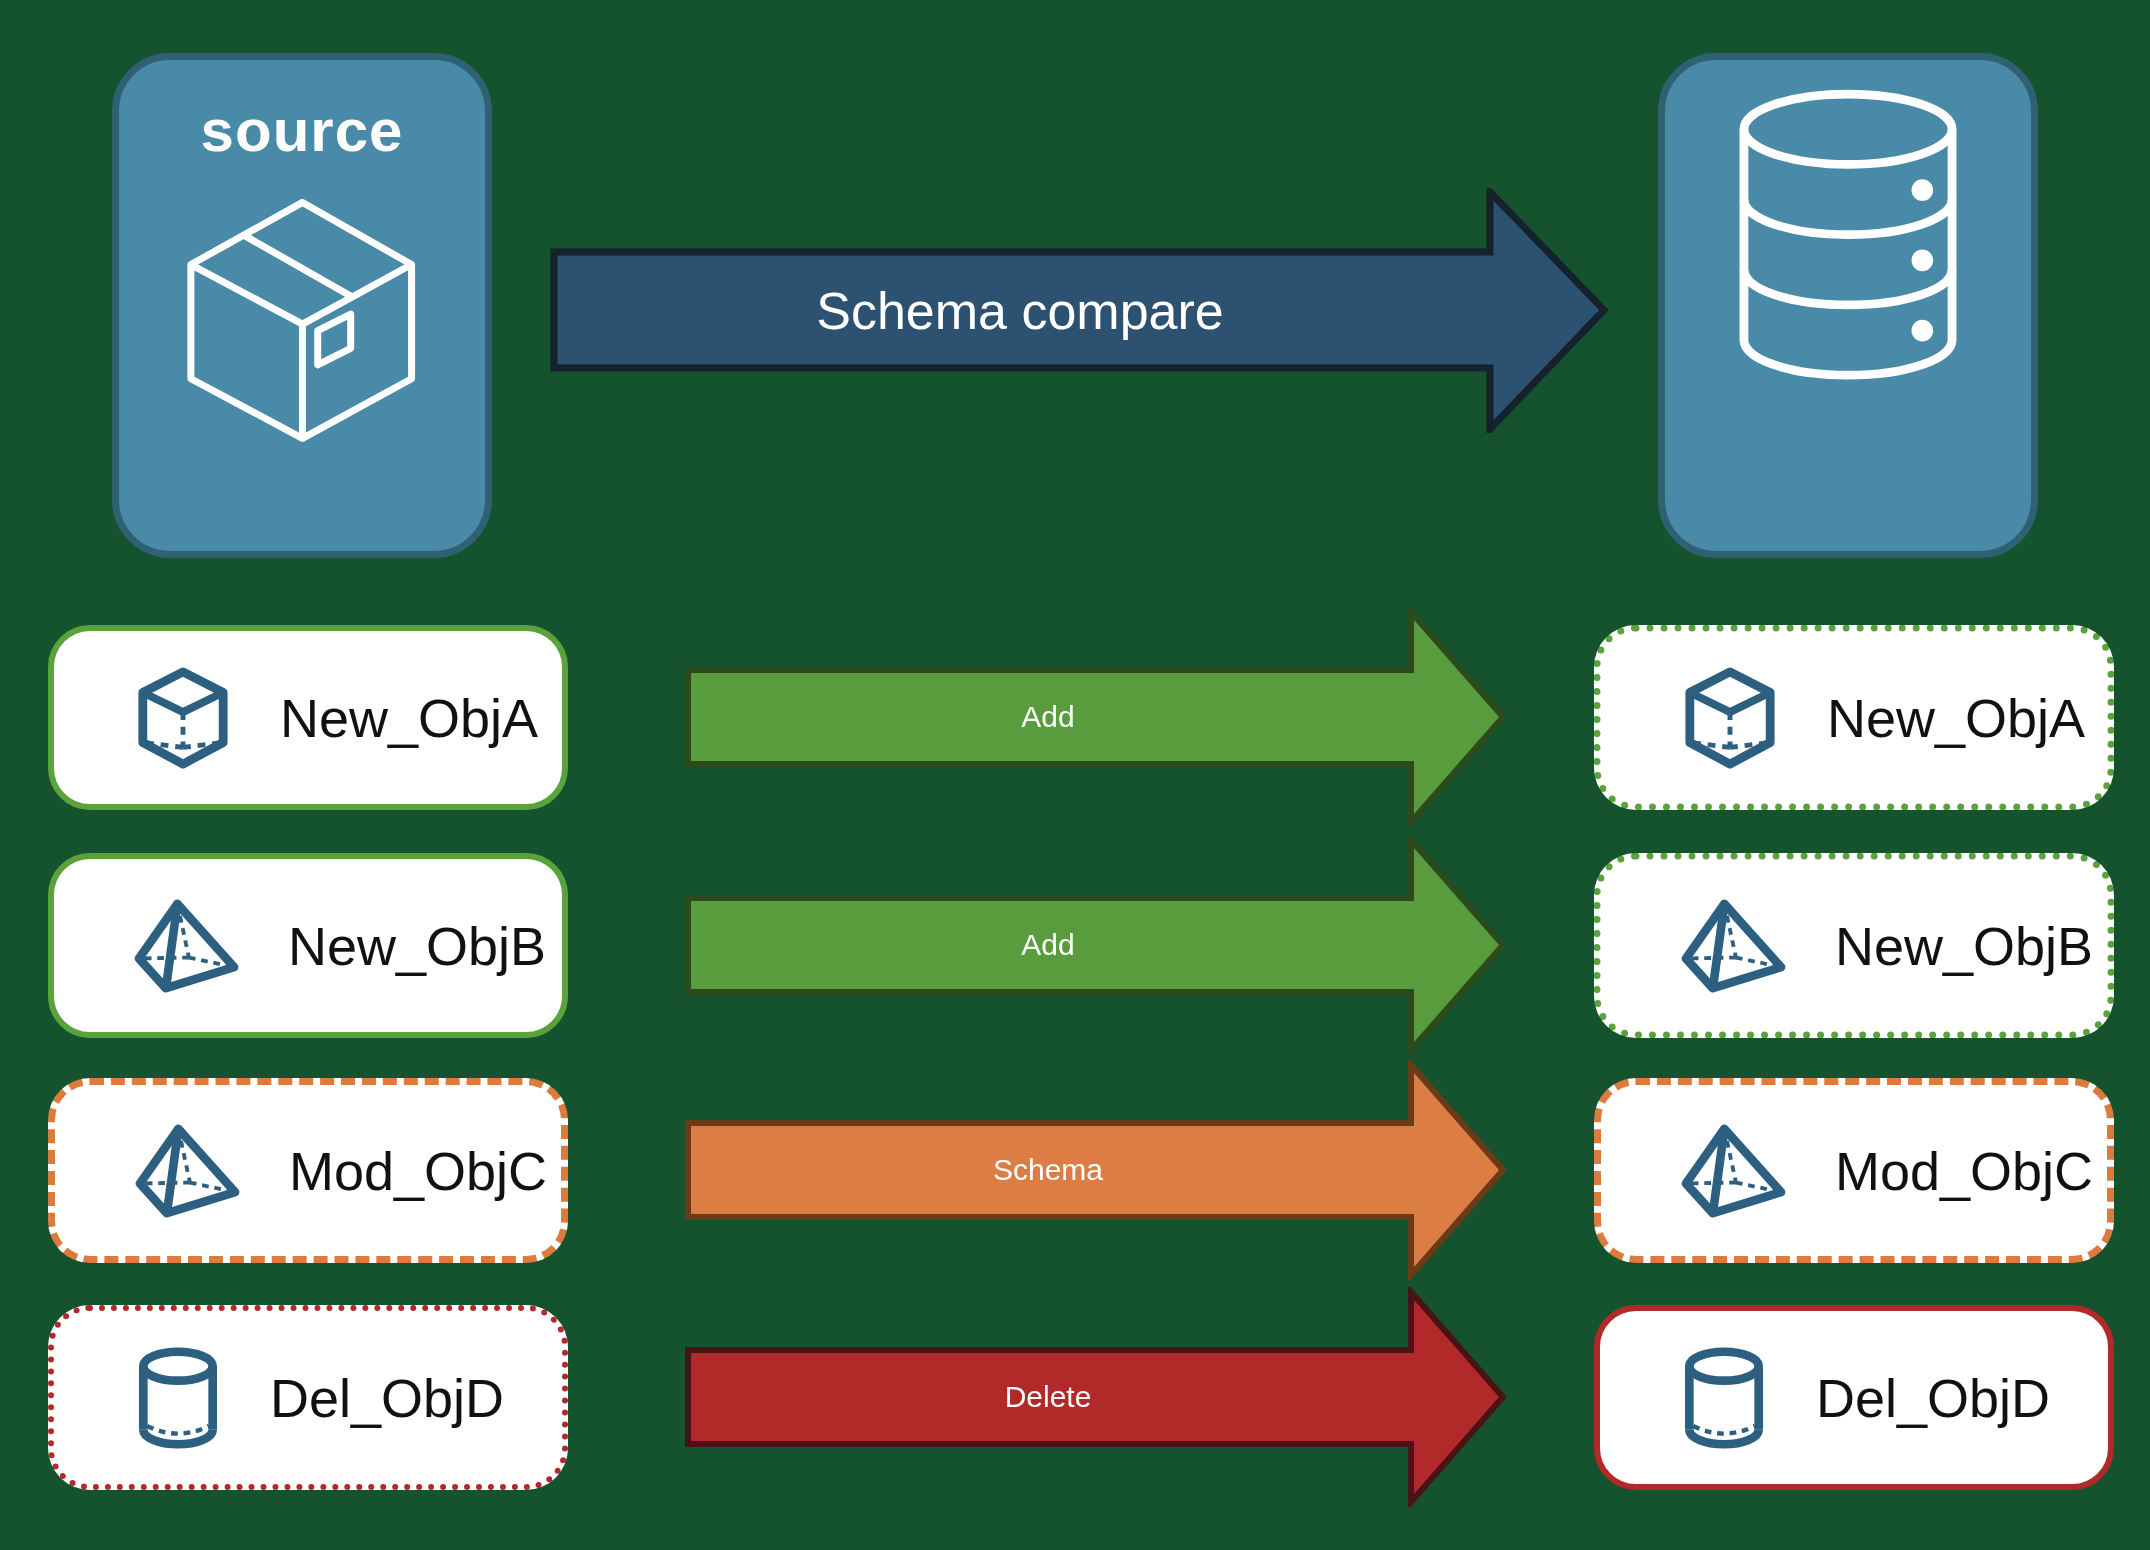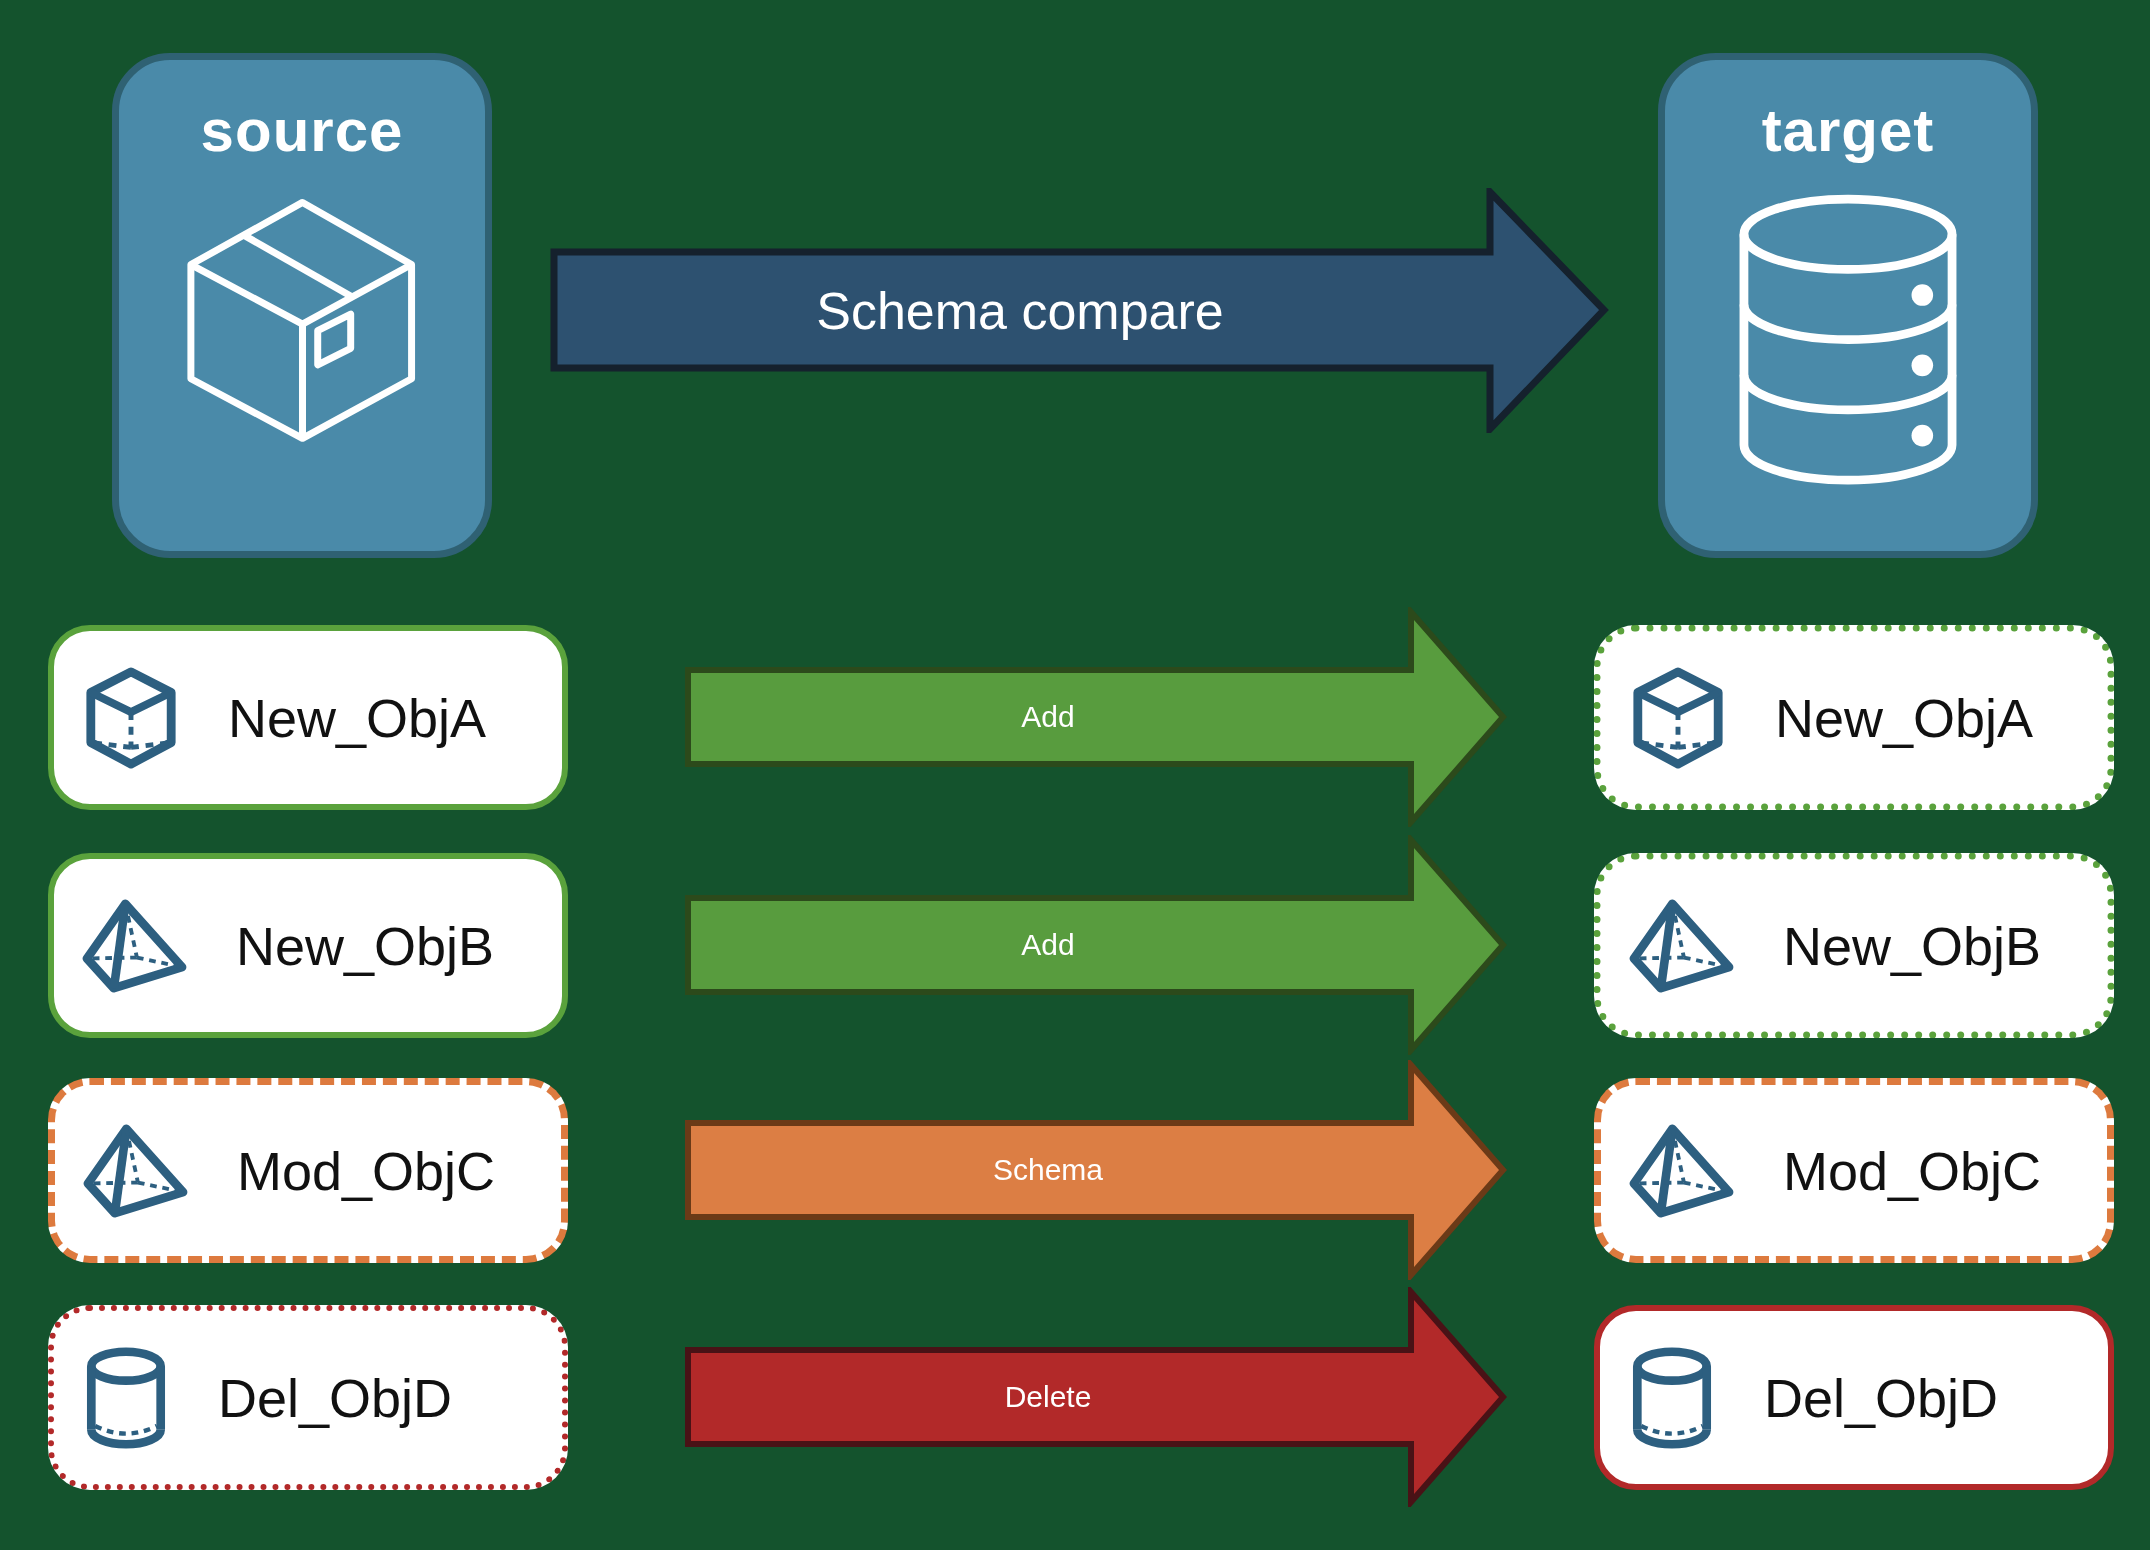--- a/index.html
+++ b/index.html
@@ -25,21 +25,21 @@
   .big-arrow .lbl{
     position:absolute;left:0;top:0;width:940px;height:245px;
     display:flex;align-items:center;justify-content:center;
     color:#ffffff;font-size:52px;
   }
   .big-arrow polygon{fill:var(--navy-fill,#2d5170);stroke:var(--navy-outline,#15212d);stroke-width:7;}
   
   .card{
     position:absolute;width:520px;height:185px;box-sizing:border-box;
     background:#ffffff;border-radius:42px;
-    display:flex;align-items:center;padding-left:28px;gap:48px;
+    display:flex;align-items:center;padding-left:80px;gap:48px;
   }
   .card .obj-label{color:var(--text,#111111);font-size:54px;white-space:nowrap;}
   .card.left{left:48px;}
   .card.right{left:1594px;}
   .b-solid-green {border:6px solid var(--green-border,#5aa23c);}
   .b-dotted-green{border:7px dotted var(--green-border,#5aa23c);}
   .b-dashed-orange{border:7px dashed var(--orange-border,#dd7a3e);}
   .b-dotted-red{border:6px dotted var(--red-border,#b22929);}
   .b-solid-red {border:6px solid var(--red-border,#b22929);}
   
@@ -91,21 +91,20 @@
         <path d="M100,9 L186,58 L186,148 L100,195 L12,148 L12,58 Z"></path>
         <path d="M12,58 L100,105 L186,58"></path>
         <path d="M100,105 L100,195"></path>
         <path d="M54,35 L140,84"></path>
         <polygon points="112,110 138,97 138,124 112,137"></polygon>
       </g>
     </svg>
   </section>
 
   <section class="panel" style="left:1658px;top:53px;">
-    <h1>target</h1>
     <svg class="panel-icon" width="230" height="300" viewBox="0 0 170 222">
       <g stroke="#ffffff" fill="none" stroke-width="6.5">
         <ellipse cx="85" cy="32" rx="77" ry="26"></ellipse>
         <path d="M8,32 L8,188 M162,32 L162,188"></path>
         <path d="M8,84 A77,26 0 0 0 162,84"></path>
         <path d="M8,136 A77,26 0 0 0 162,136"></path>
         <path d="M8,188 A77,26 0 0 0 162,188"></path>
       </g>
       <g fill="#ffffff">
         <circle cx="140" cy="77" r="8"></circle>

